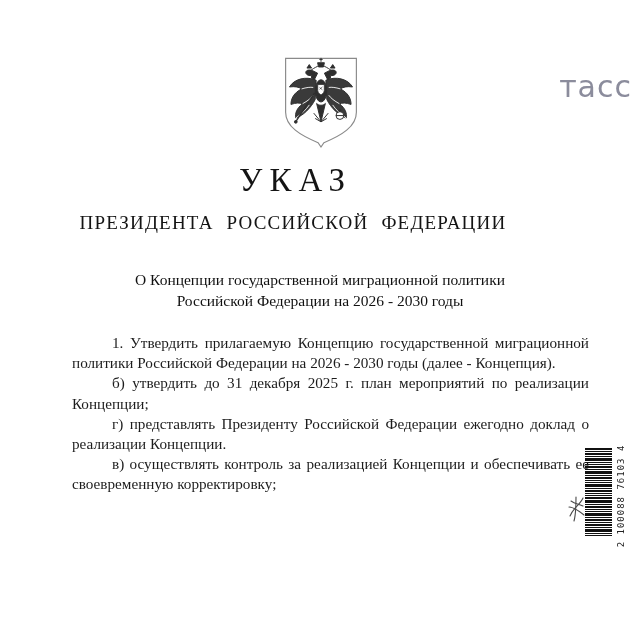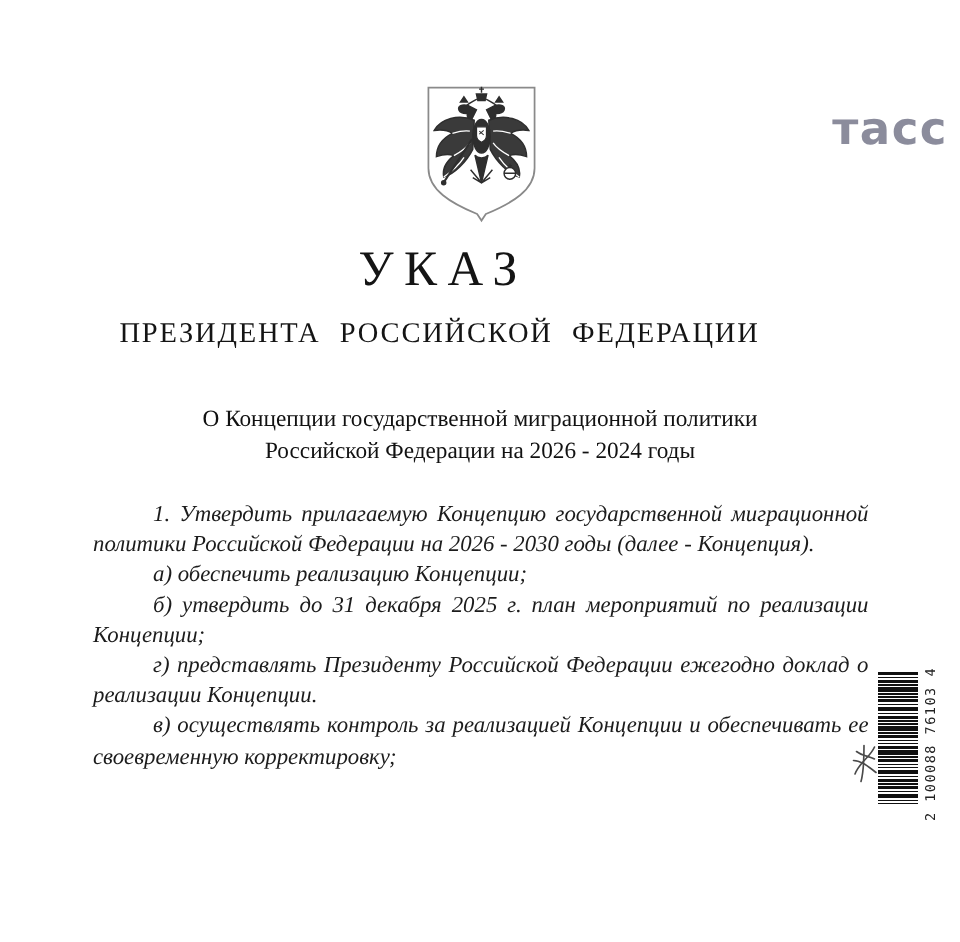--- a/index.html
+++ b/index.html
@@ -8,42 +8,42 @@
     position:relative;
     width:640px; height:628px;
     background:#ffffff;
     overflow:hidden;
     font-family:"Liberation Serif","DejaVu Serif",serif;
     color:#1c1c1c;
   }
   .tass-logo {
     position:absolute; top:72px; right:8px;
     font-family:"DejaVu Sans","Liberation Sans",sans-serif;
-    font-weight:bold; font-size:30px; line-height:1;
+    font-weight:normal; font-size:30px; line-height:1;
     color:#8b8c9c; letter-spacing:1px;
   }
   .emblem { position:absolute; left:281px; top:54px; width:80px; height:95px; }
   .decree-title {
     position:absolute; top:162px; left:0; width:584px;
     text-align:center; font-size:33px; letter-spacing:7px; text-indent:7px;
     color:#141414;
   }
   .decree-subtitle {
     position:absolute; top:212px; left:0; width:586px;
     text-align:center; font-size:19px; letter-spacing:1.2px; word-spacing:7px;
     color:#141414;
   }
   .subject {
     position:absolute; top:269px; left:40px; width:560px;
     text-align:center; font-weight:normal; font-size:15.5px; line-height:21px;
     color:#111;
   }
   .body-text {
-    position:absolute; top:333px; left:62px; width:517px;
-    font-size:15.2px; line-height:20.2px;font-style:italic;
+    position:absolute; top:333px; left:72px; width:517px;
+    font-size:15.2px; line-height:20.2px;
   }
   .body-text p {
     text-align:justify;
     text-indent:40px;
     margin:0;
   }
   .barcode-wrap { position:absolute; left:585px; top:446px; width:48px; height:100px; }
   .barcode-bars { position:absolute; left:0; top:2px; }
   .barcode-number {
     position:absolute; left:-15px; top:44px; width:104px; height:12px;
@@ -98,26 +98,25 @@
       <path d="M56.5,63.5 h8 M60.5,59.5 v-2.6 M59,58.2 h3"></path>
     </g>
   </svg>
 
   <div class="decree-title">УКАЗ</div>
 
   <div class="decree-subtitle">ПРЕЗИДЕНТА РОССИЙСКОЙ ФЕДЕРАЦИИ</div>
 
   <div class="subject">
     <div>О Концепции государственной миграционной политики</div>
-    <div>Российской Федерации на 2026 - 2024 годы</div>
+    <div>Российской Федерации на 2026 - 2030 годы</div>
   </div>
 
   <div class="body-text">
     <p>1. Утвердить прилагаемую Концепцию государственной миграционной политики Российской Федерации на 2026 - 2030 годы (далее - Концепция).</p>
-    <p>а) обеспечить реализацию Концепции;</p>
     <p>б) утвердить до 31 декабря 2025 г. план мероприятий по реализации Концепции;</p>
     <p>г) представлять Президенту Российской Федерации ежегодно доклад о реализации Концепции.</p>
     <p>в) осуществлять контроль за реализацией Концепции и обеспечивать ее своевременную корректировку;</p>
   </div>
 
   <svg class="scribble" viewBox="0 0 22 30" xmlns="http://www.w3.org/2000/svg">
     <g stroke="#4a4a4a" stroke-width="1.1" fill="none" stroke-linecap="round">
       <path d="M4,22 C7,14 14,11 17,4"></path>
       <path d="M3,13 C8,13 13,17 18,21"></path>
       <path d="M10,3 C10,12 10,20 8,27"></path>

